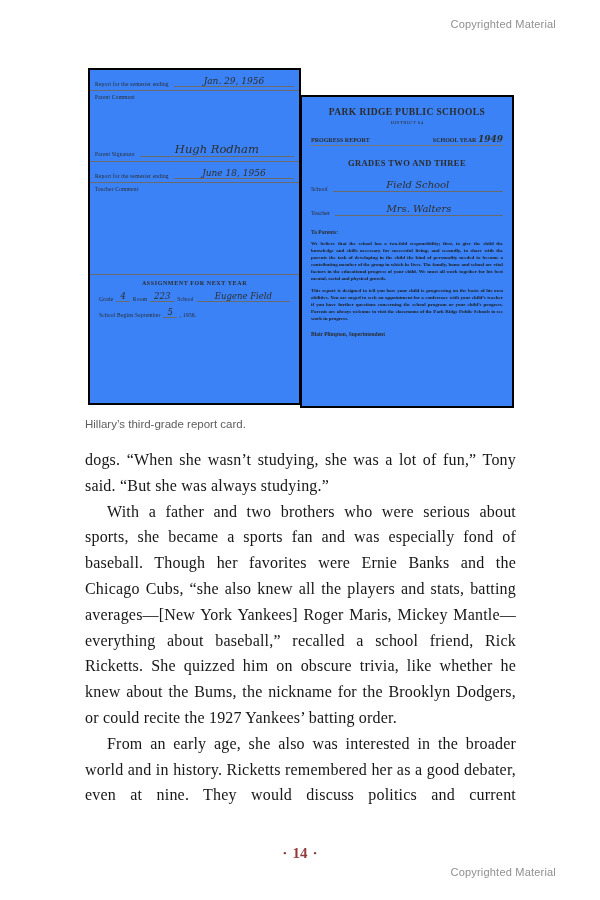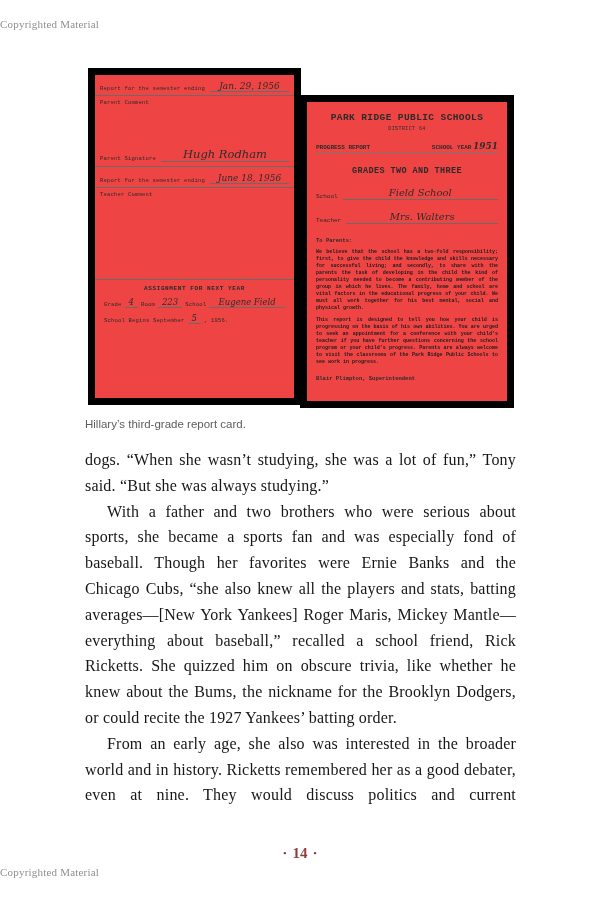--- a/index.html
+++ b/index.html
@@ -1,31 +1,31 @@
 <!DOCTYPE html>
 <html><head>
 <meta charset="utf-8">
 <style>
   * { margin:0; padding:0; box-sizing:border-box; }
   html, body { width:600px; height:900px; overflow:hidden; }
   body { background:#ffffff; position:relative; font-family:"Liberation Serif", serif; }
 
   
-  .copyright { position:absolute; left:0; width:556px; text-align:left;
-    font-family:Liberation Serif, serif; font-size:11px; color:#8f8f8f; letter-spacing:.2px; }
+  .copyright { position:absolute; left:0; width:556px; text-align:right;
+    font-family:Liberation Sans, sans-serif; font-size:11px; color:#8f8f8f; letter-spacing:.2px; }
   .copyright-top { top:18px; }
   .copyright-bottom { top:866px; }
 
   
   .scan { position:absolute; left:85px; top:68px; width:430px; height:342px; }
-  .panel { position:absolute; background:#ef4444; border:7px solid #000000; }
+  .panel { position:absolute; background:#3b82f6; border:2px solid #000000; }
   .panel-left { left:3px; top:0; width:213px; height:337px; display:flex; flex-direction:column; }
   .panel-right { left:215px; top:27px; width:214px; height:313px; padding:10px 9px 6px; }
 
-  .print { font-family:Liberation Mono, monospace; color:#2b2b2b; }
+  .print { font-family:Liberation Serif, serif; color:#2b2b2b; }
   .tiny { font-size:5.5px; letter-spacing:.2px; }
   .hand { font-family:"DejaVu Serif", serif; font-style:italic; color:#2e2e2c; }
   .u { border-bottom:1px solid #6a6a6a; }
 
   .lp-sec { border-bottom:1px solid #6a6a6a; padding:3px 5px; }
   .lp-sec:last-child { border-bottom:none; }
   .lp-header { height:21px; display:flex; align-items:flex-end; gap:5px; padding-bottom:3px; }
   .lp-date { font-size:9px; flex:1; text-align:center; line-height:10px; }
   .lp-comment1 { height:79px; }
   .lp-parent { height:71px; display:flex; flex-direction:column; justify-content:space-between; padding-bottom:4px; }
@@ -121,21 +121,21 @@
     </div>
 
     <div class="panel panel-right">
       <div class="print rp-title">PARK RIDGE PUBLIC SCHOOLS</div>
       <div class="print rp-district">DISTRICT 64</div>
 
       <div class="rp-row">
         <span class="print">PROGRESS REPORT</span>
         <span>
           <span class="print">SCHOOL YEAR</span>
-          <span class="hand rp-year">1951</span>
+          <span class="hand rp-year">1949</span>
         </span>
       </div>
 
       <div class="print rp-grades">GRADES TWO AND THREE</div>
 
       <div class="rp-line">
         <span class="print rp-small">School</span>
         <span class="hand rp-hand">Field School</span>
       </div>
       <div class="rp-line">

